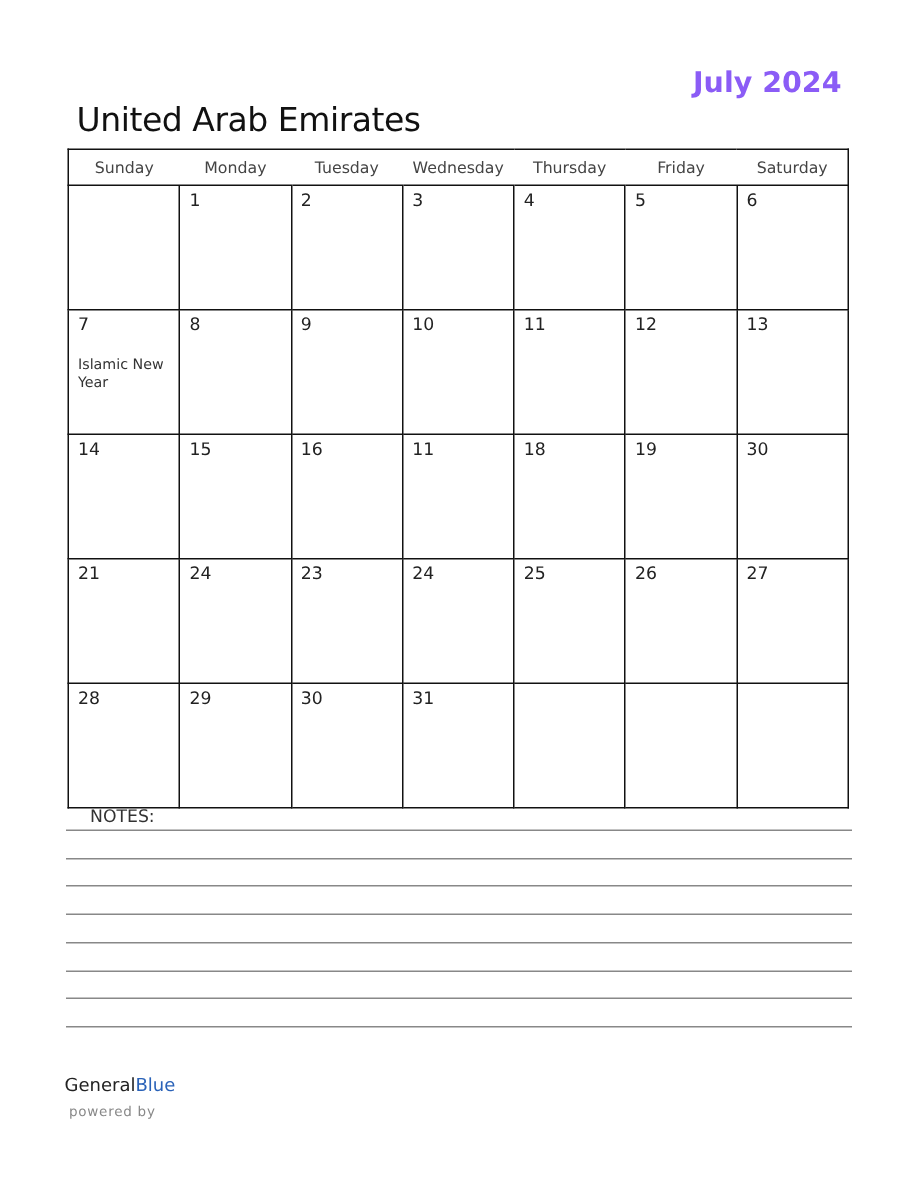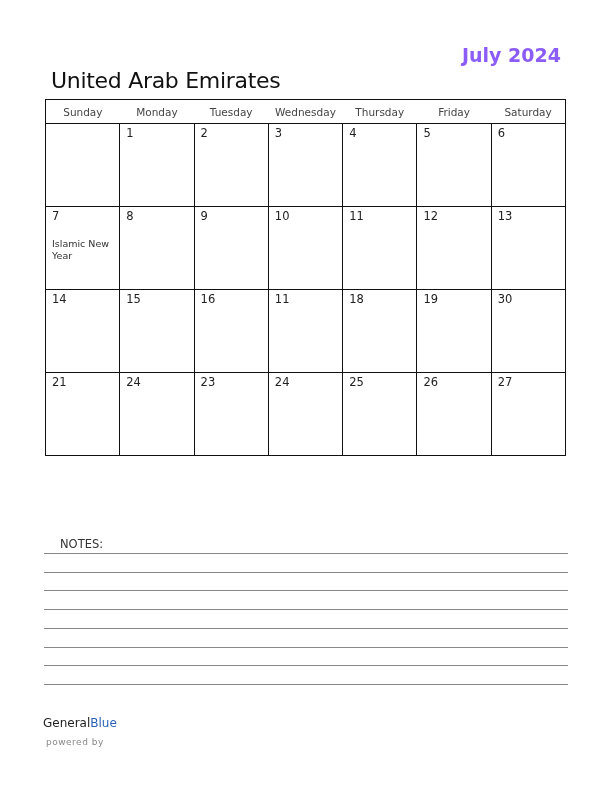--- a/index.html
+++ b/index.html
@@ -124,20 +124,43 @@
         <td>
           <span class="day-num">25</span>
         </td>
         <td>
           <span class="day-num">26</span>
         </td>
         <td>
           <span class="day-num">27</span>
         </td>
       </tr>
+      <tr>
+        <td>
+          <span class="day-num">28</span>
+        </td>
+        <td>
+          <span class="day-num">29</span>
+        </td>
+        <td>
+          <span class="day-num">30</span>
+        </td>
+        <td>
+          <span class="day-num">31</span>
+        </td>
+        <td>
+          <span class="day-num"></span>
+        </td>
+        <td>
+          <span class="day-num"></span>
+        </td>
+        <td>
+          <span class="day-num"></span>
+        </td>
+      </tr>
     </tbody>
 </table>
 
 <div class="notes-label">NOTES:</div>
 <div id="notes-lines">
     <div class="note-line" style="top: 553px;"></div>
     <div class="note-line" style="top: 571.7px;"></div>
     <div class="note-line" style="top: 590.4px;"></div>
     <div class="note-line" style="top: 609.1px;"></div>
     <div class="note-line" style="top: 627.8px;"></div>

